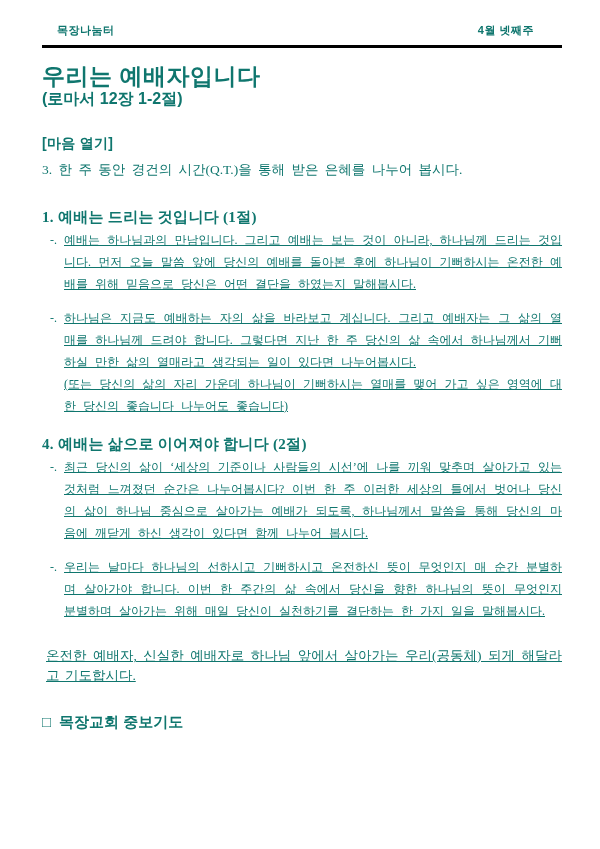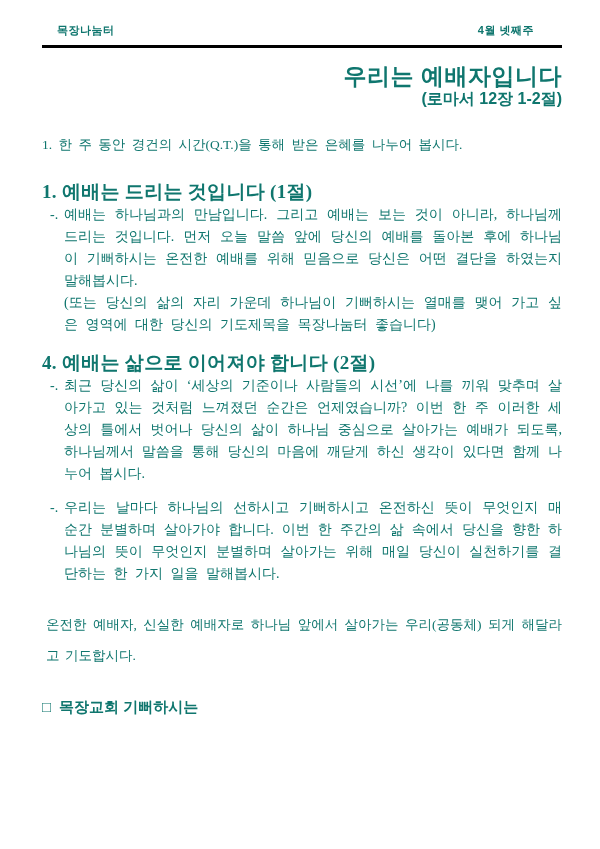--- a/index.html
+++ b/index.html
@@ -27,21 +27,21 @@
     align-items: flex-end;
     font-family: "Liberation Sans", "DejaVu Sans", sans-serif;
     font-size: 11px;
     font-weight: 600;
     letter-spacing: 0.5px;
     padding: 0 28px 7px 15px;
     border-bottom: 3px solid #000000;
   }
 
   
-  .title-block { text-align: right; margin-top: 15px; }
+  .title-block { text-align: left; margin-top: 15px; }
   .doc-title {
     margin: 0;
     font-family: "Liberation Sans", "DejaVu Sans", sans-serif;
     font-size: 23px;
     font-weight: 800;
     letter-spacing: 0.5px;
     line-height: 26px;
   }
   .doc-subtitle {
     margin-top: 2px;
@@ -65,51 +65,53 @@
   .numbered-line {
     margin: 7px 0 0 0;
     font-size: 13.5px;
     line-height: 22px;
     word-spacing: 3px;
   }
 
   .sec-word { margin-top: 26px; }
   .point-title {
     margin: 8px 0 0 0;
-    font-size: 19px;
+    font-size: 15px;
     font-weight: 700;
     line-height: 20px;
     letter-spacing: 0.3px;
   }
   .point-title.second { margin-top: 17px; }
 
   .dash-para {
     margin: 2px 0 0 0;
     padding-left: 22px;
     text-indent: -14px;
-    font-size: 14px;
+    font-size: 12px;
     line-height: 22px;
     text-align: justify;
     word-spacing: 4px;
+    text-decoration: underline;
   }
   .dash-para + .dash-para { margin-top: 12px; }
   .dash-para.cont { margin-top: 0; }
   .dash-m {
     display: inline-block;
     width: 14px;
     text-indent: 0;
   }
 
   .sec-apply { margin-top: 24px; }
   .apply-body {
     margin: 5px 0 0 4px;
     font-size: 13.5px;
-    line-height: 31px;
+    line-height: 20px;
     text-align: justify;
     word-spacing: 2px;
+    text-decoration: underline;
   }
 
   .sec-intercession { margin-top: 26px; }
   .box-heading {
     display: flex;
     align-items: center;
     gap: 8px;
     margin: 0;
     font-family: "Liberation Sans", "DejaVu Sans", sans-serif;
     font-size: 15px;
@@ -127,39 +129,41 @@
     <span>목장나눔터</span>
     <span>4월 넷째주</span>
   </header>
 
   <div class="title-block">
     <h1 class="doc-title">우리는 예배자입니다</h1>
     <div class="doc-subtitle">(로마서 12장 1-2절)</div>
   </div>
 
   <section class="sec-heart">
-    <p class="numbered-line">1. 한 주 동안 경건의 시간(Q.T.)을 통해 받은 은혜를 나누어 봅시다.</p>
+    <h2 class="sec-heading">[마음 열기]</h2>
+    <p class="numbered-line">3. 한 주 동안 경건의 시간(Q.T.)을 통해 받은 은혜를 나누어 봅시다.</p>
   </section>
 
   <section class="sec-word">
 
     <h3 class="point-title">1. 예배는 드리는 것입니다 (1절)</h3>
     <div class="dash-para"><span class="dash-m">-.</span><span>예배는 하나님과의 만남입니다. 그리고 예배는 보는 것이 아니라, 하나님께 드리는 것입니다. 먼저 오늘 말씀 앞에 당신의 예배를 돌아본 후에 하나님이 기뻐하시는 온전한 예배를 위해 믿음으로 당신은 어떤 결단을 하였는지 말해봅시다.</span></div>
-    <div class="dash-para cont"><span class="dash-m"></span><span>(또는 당신의 삶의 자리 가운데 하나님이 기뻐하시는 열매를 맺어 가고 싶은 영역에 대한 당신의 기도제목을 목장나눔터 좋습니다)</span></div>
+    <div class="dash-para"><span class="dash-m">-.</span><span>하나님은 지금도 예배하는 자의 삶을 바라보고 계십니다. 그리고 예배자는 그 삶의 열매를 하나님께 드려야 합니다. 그렇다면 지난 한 주 당신의 삶 속에서 하나님께서 기뻐하실 만한 삶의 열매라고 생각되는 일이 있다면 나누어봅시다.</span></div>
+    <div class="dash-para cont"><span class="dash-m"></span><span>(또는 당신의 삶의 자리 가운데 하나님이 기뻐하시는 열매를 맺어 가고 싶은 영역에 대한 당신의 좋습니다 나누어도 좋습니다)</span></div>
 
     <h3 class="point-title second">4. 예배는 삶으로 이어져야 합니다 (2절)</h3>
-    <div class="dash-para"><span class="dash-m">-.</span><span>최근 당신의 삶이 ‘세상의 기준이나 사람들의 시선’에 나를 끼워 맞추며 살아가고 있는 것처럼 느껴졌던 순간은 언제였습니까? 이번 한 주 이러한 세상의 틀에서 벗어나 당신의 삶이 하나님 중심으로 살아가는 예배가 되도록, 하나님께서 말씀을 통해 당신의 마음에 깨닫게 하신 생각이 있다면 함께 나누어 봅시다.</span></div>
+    <div class="dash-para"><span class="dash-m">-.</span><span>최근 당신의 삶이 ‘세상의 기준이나 사람들의 시선’에 나를 끼워 맞추며 살아가고 있는 것처럼 느껴졌던 순간은 나누어봅시다? 이번 한 주 이러한 세상의 틀에서 벗어나 당신의 삶이 하나님 중심으로 살아가는 예배가 되도록, 하나님께서 말씀을 통해 당신의 마음에 깨닫게 하신 생각이 있다면 함께 나누어 봅시다.</span></div>
     <div class="dash-para"><span class="dash-m">-.</span><span>우리는 날마다 하나님의 선하시고 기뻐하시고 온전하신 뜻이 무엇인지 매 순간 분별하며 살아가야 합니다. 이번 한 주간의 삶 속에서 당신을 향한 하나님의 뜻이 무엇인지 분별하며 살아가는 위해 매일 당신이 실천하기를 결단하는 한 가지 일을 말해봅시다.</span></div>
   </section>
 
   <section class="sec-apply">
     <p class="apply-body">온전한 예배자, 신실한 예배자로 하나님 앞에서 살아가는 우리(공동체) 되게 해달라고 기도합시다.</p>
   </section>
 
   <section class="sec-intercession">
     <h2 class="box-heading">
       <span class="box-m">□</span>
-      <span>목장교회 기뻐하시는</span>
+      <span>목장교회 중보기도</span>
     </h2>
 
   </section>
 
 </div>
 
 </body></html>

